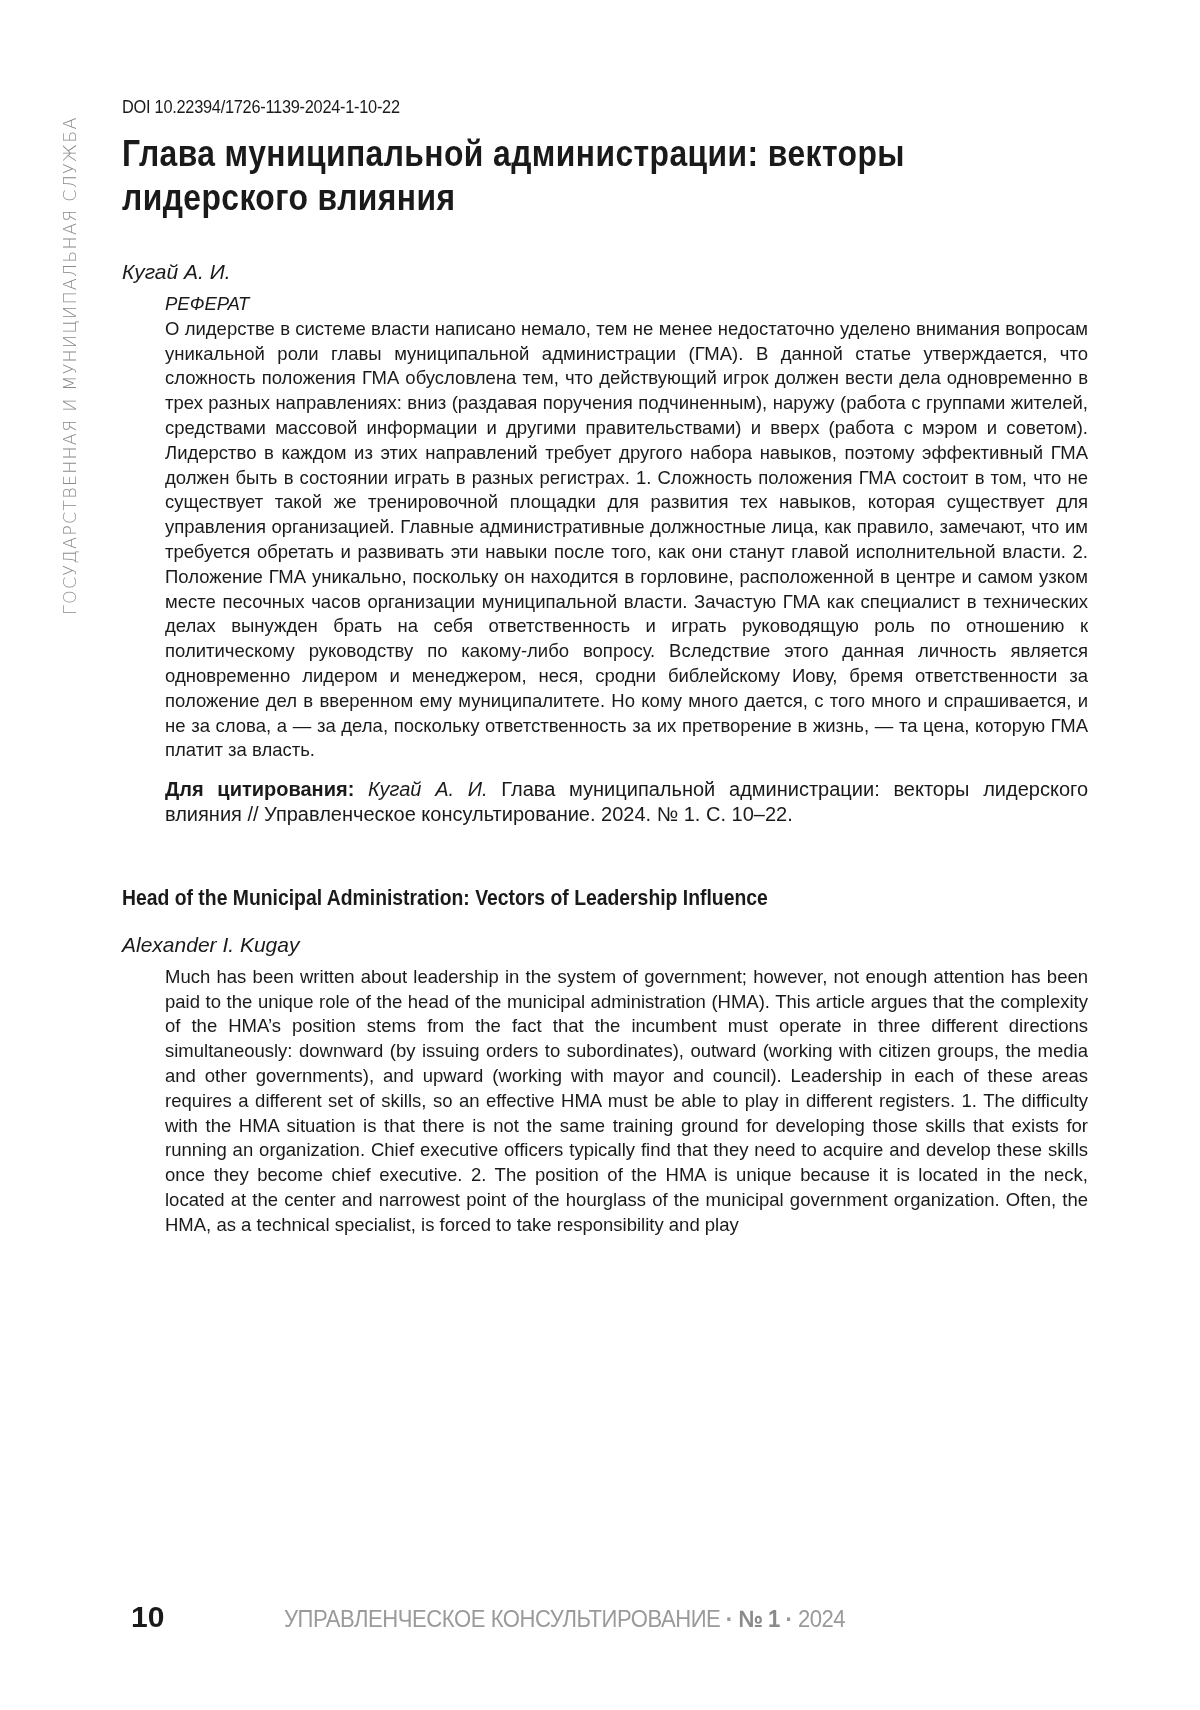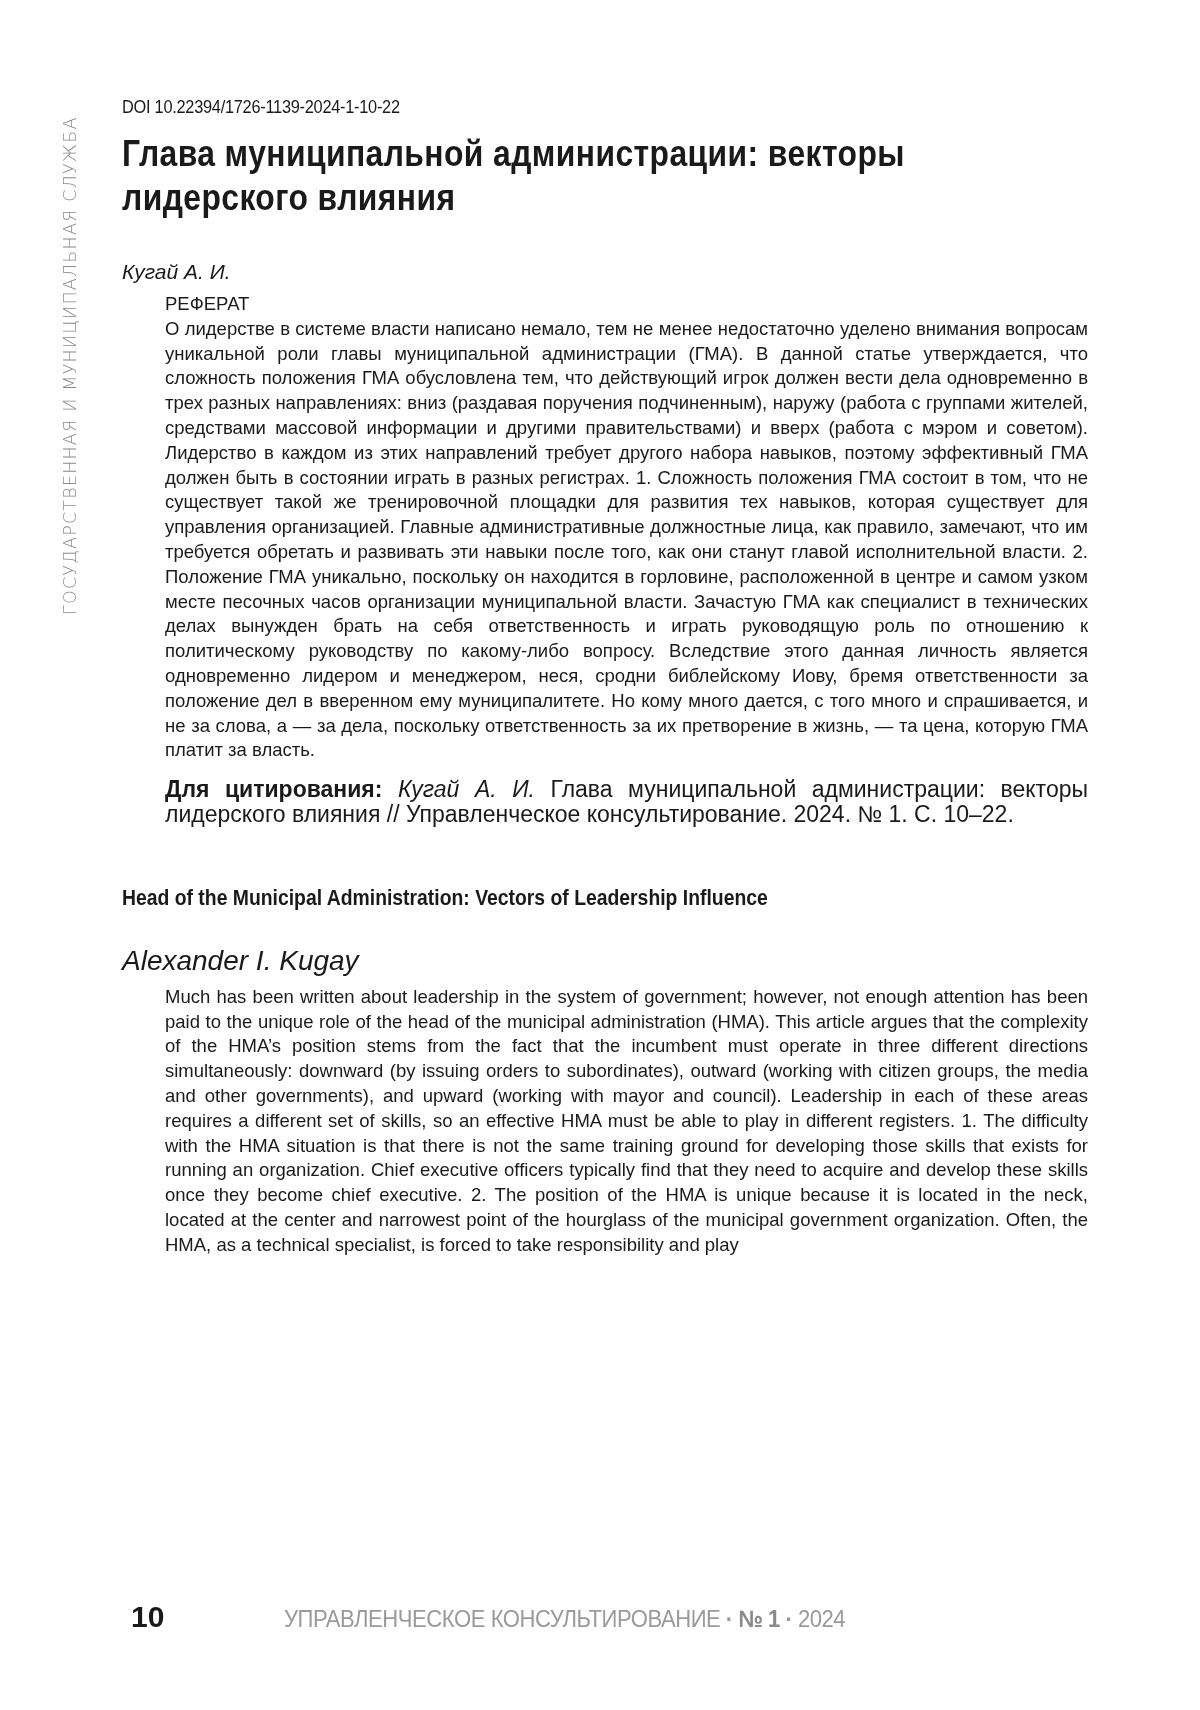--- a/index.html
+++ b/index.html
@@ -9,28 +9,28 @@
     transform: rotate(-90deg); transform-origin: left top;
     font-size: 17.5px; letter-spacing: 1.2px; color: #8a8a8a; white-space: nowrap;
     font-family: "DejaVu Sans", sans-serif; font-weight: 300;
   }
   .page { position: absolute; left: 122px; top: 96px; width: 966px; }
   .doi { font-size: 19px; letter-spacing: -0.3px; transform: scaleX(0.86); transform-origin: left; white-space: nowrap; }
   .title { margin: 14px 0 0 0; font-size: 37px; line-height: 44px; font-weight: bold; letter-spacing: 0.5px; transform: scaleX(0.86); transform-origin: left; width: 1100px; }
   .author { margin-top: 40px; font-style: italic; font-size: 21px; }
   .affil { margin-top: 10px; font-size: 18.5px; line-height: 25px; text-align: justify; }
   .abstract { margin-left: 43px; margin-top: 8px; font-size: 18.5px; line-height: 24.8px; text-align: justify; }
-  .abstract-head { }
+  .abstract-head { font-style: italic; }
   .keywords { margin-left: 43px; margin-top: 14px; font-size: 18.5px; line-height: 24.8px; text-align: justify; }
   .kw-label { font-style: italic; }
-  .citation { margin-left: 43px; margin-top: 14px; font-size: 23px; line-height: 24.8px; text-align: justify; }
+  .citation { margin-left: 43px; margin-top: 14px; font-size: 20px; line-height: 24.8px; text-align: justify; }
   .cite-label { font-weight: bold; }
   .cite-author { font-style: italic; }
   .en-title { margin-top: 58px; font-size: 22px; font-weight: bold; transform: scaleX(0.88); transform-origin: left; white-space: nowrap; }
-  .en-author { margin-top: 34px; font-style: italic; font-size: 28px; }
+  .en-author { margin-top: 22px; font-style: italic; font-size: 21px; }
   .footer { position: absolute; top: 1600px; left: 131px; width: 966px; height: 40px; }
   .page-num { position: absolute; left: 0; top: 0; font-size: 30px; font-weight: bold; }
   .journal { position: absolute; left: 153px; top: 5px; font-size: 24px; color: #9a9a9a; letter-spacing: -0.5px; white-space: nowrap; transform: scaleX(0.92); transform-origin: left; }
   .journal .num { font-weight: bold; color: #8a8a8a; }
   .dot { padding: 0 6px; font-weight: bold; }
 </style>
 </head>
 <body>
 
 <div class="side-label">ГОСУДАРСТВЕННАЯ И МУНИЦИПАЛЬНАЯ СЛУЖБА</div>

